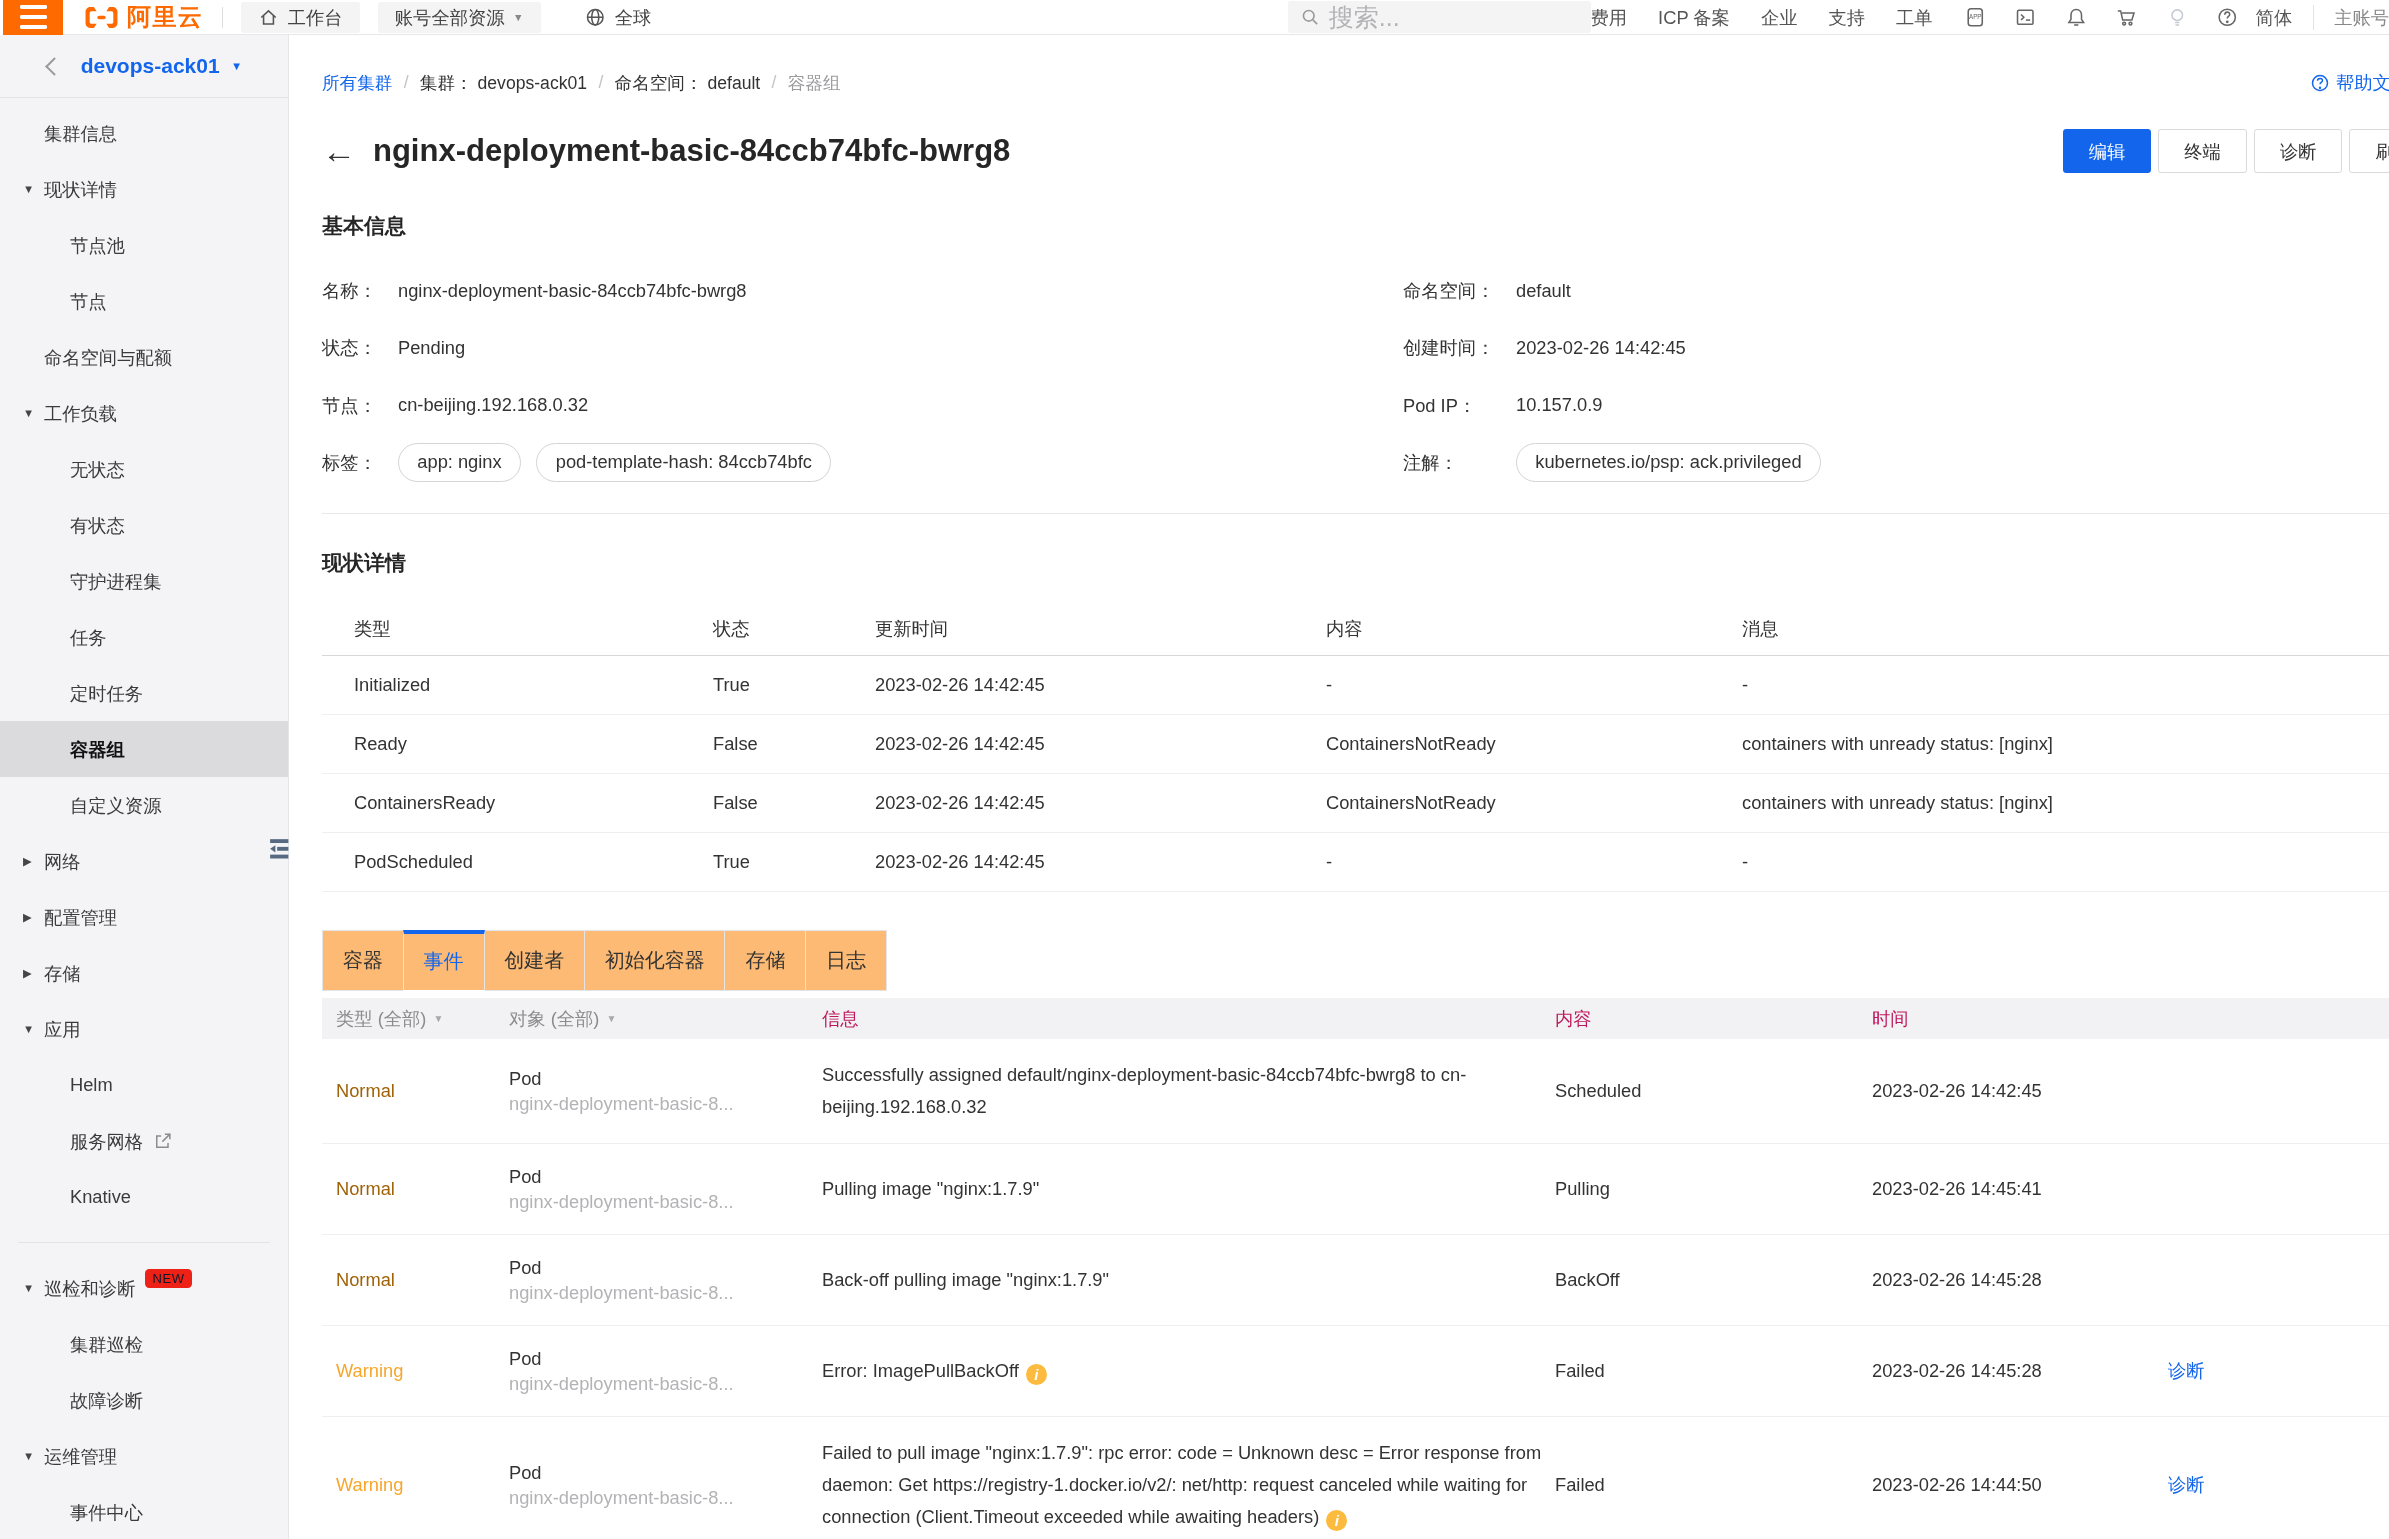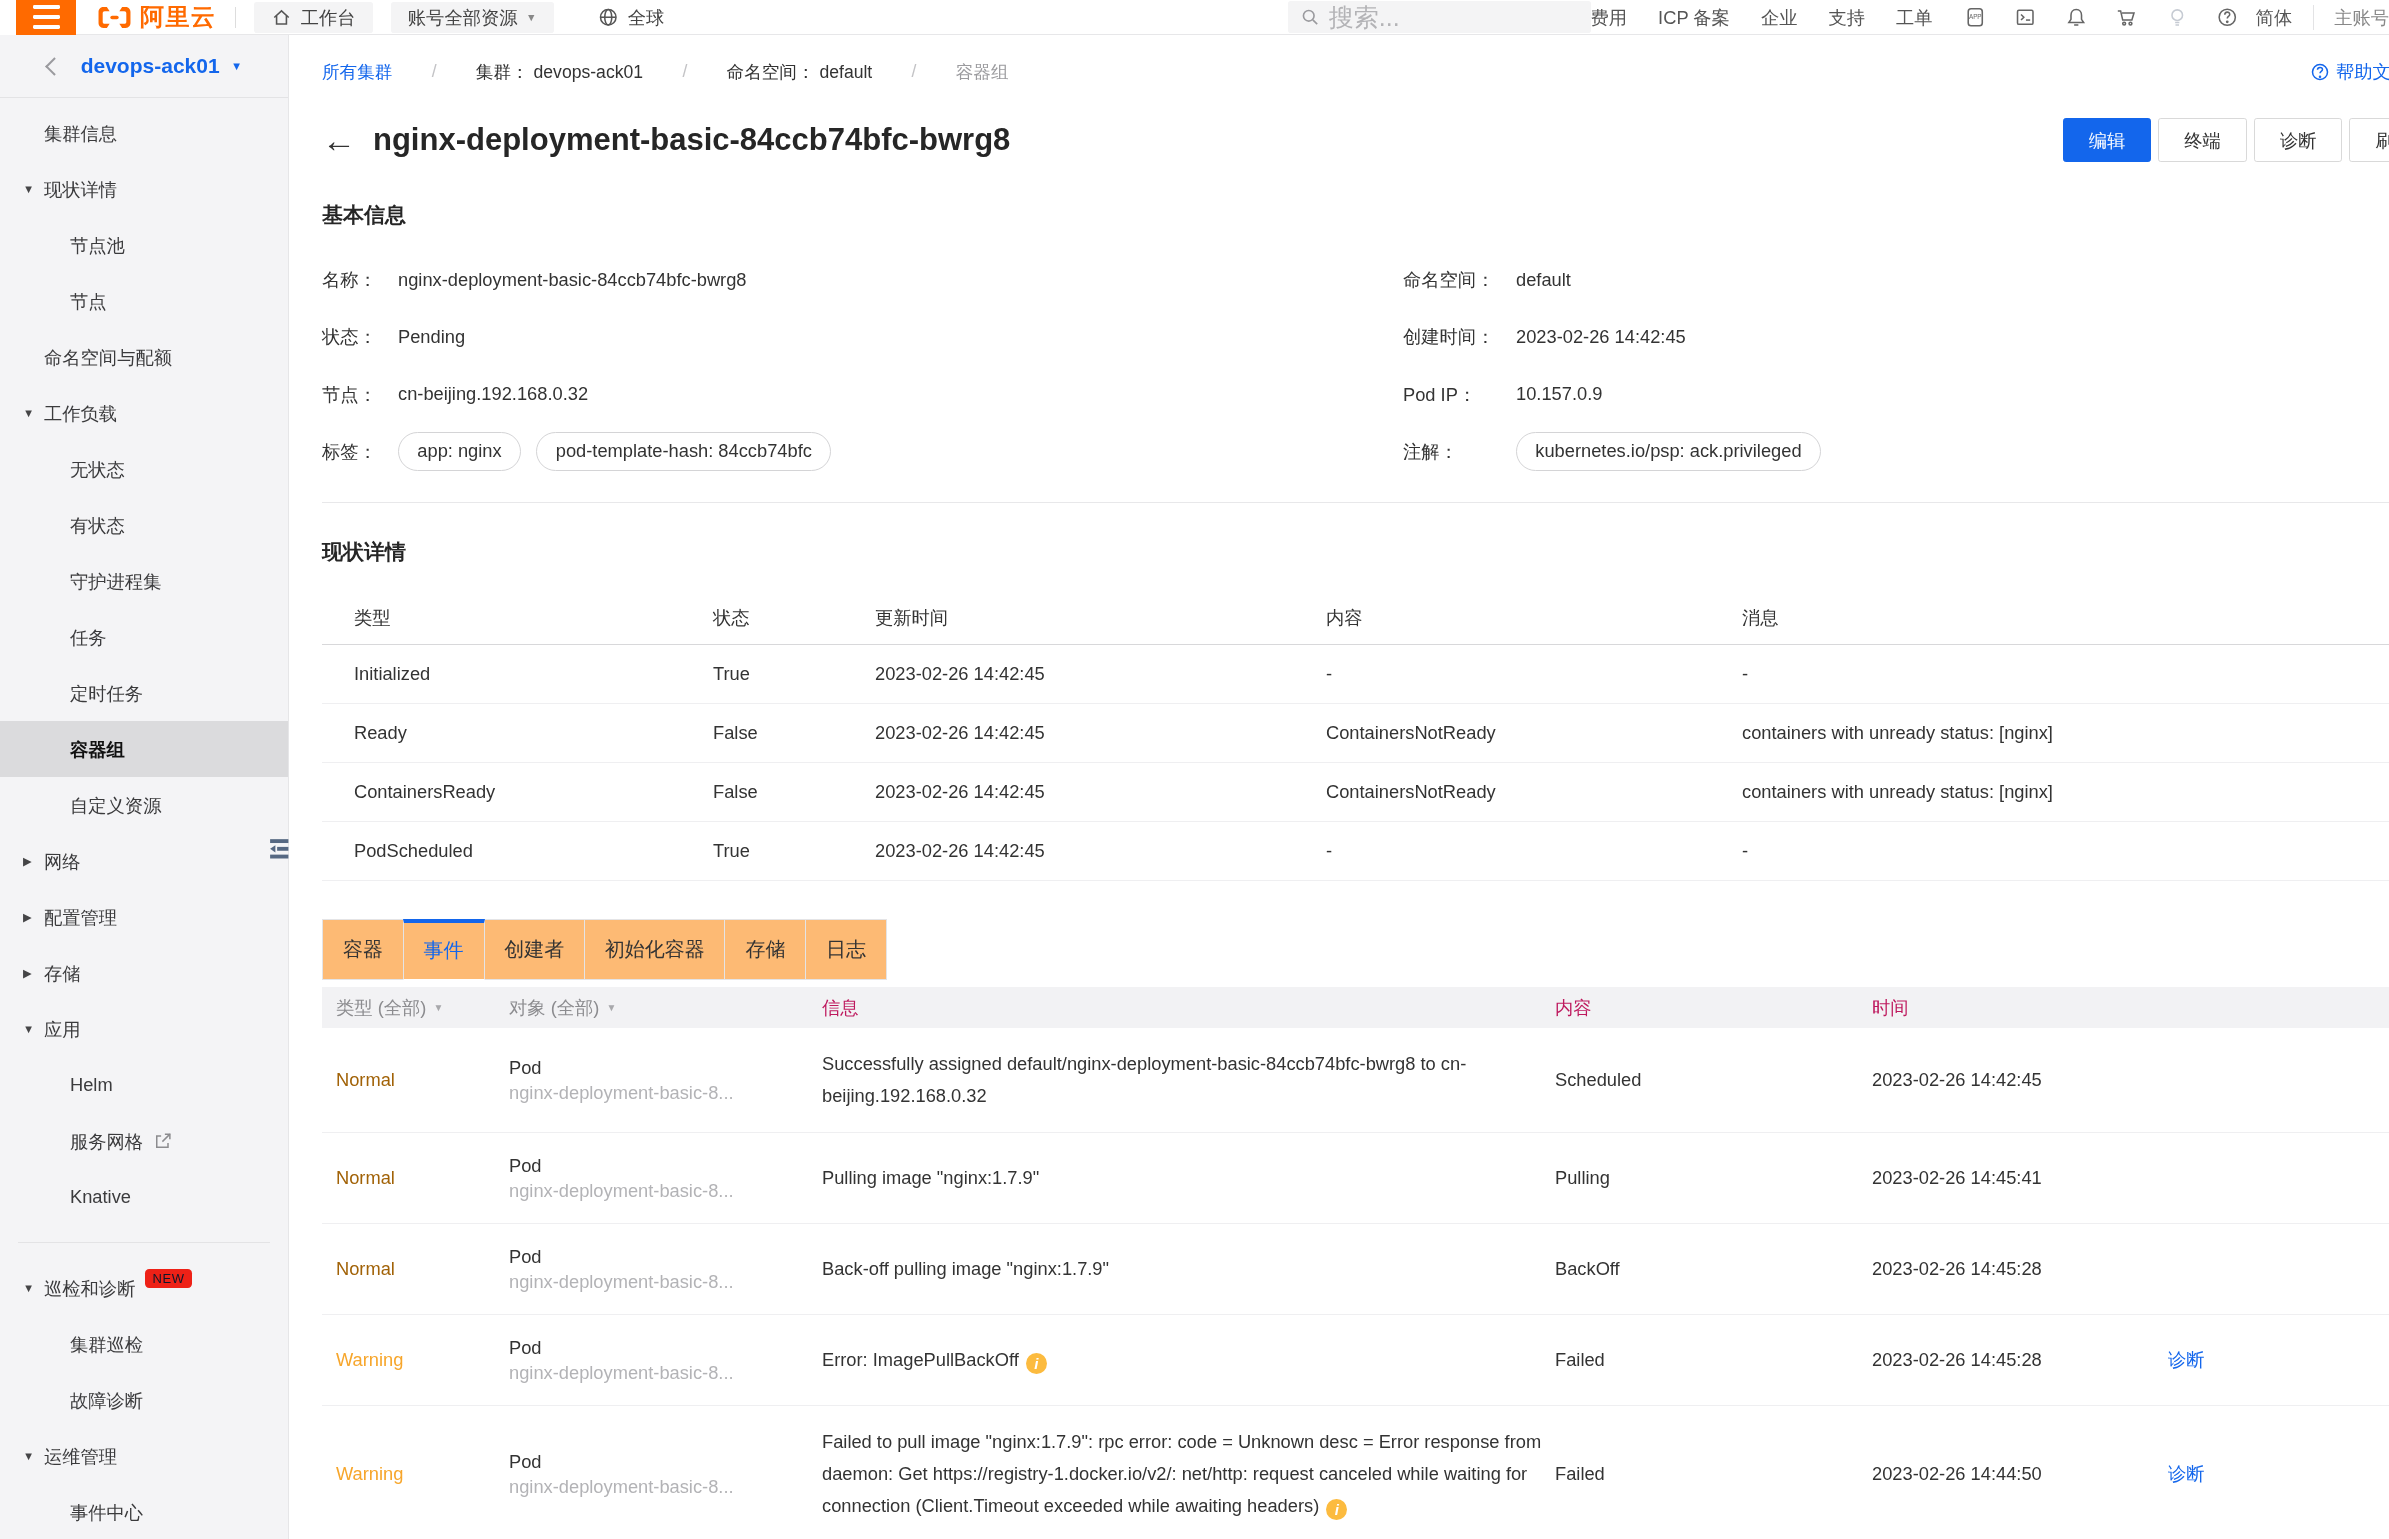--- a/index.html
+++ b/index.html
@@ -1,21 +1,21 @@
 <!DOCTYPE html>
 <html style="font-size:11.3px"><head>
 <meta charset="utf-8">
 <style>
   * { margin:0; padding:0; box-sizing:border-box; }
   html,body { width:2389px; height:1540px; overflow:hidden; background:#fff;
     font-family:"Liberation Sans","DejaVu Sans",sans-serif; color:#333; }
   .icon svg { display:block; }
 
   
-  .topbar { position:absolute; top:0; left:16px; right:0; height:35px; background:#fff;
+  .topbar { position:absolute; top:0; left:3px; right:0; height:35px; background:#fff;
     border-bottom:1.4px solid #e7e7e9; display:flex; align-items:center; z-index:10; }
   .hamburger { width:60px; height:35px; background:#ff6a00; display:flex; flex-direction:column;
     justify-content:center; align-items:center; gap:5.6px; flex:none; cursor:pointer; }
   .hamburger i { display:block; width:27px; height:4.2px; background:#fff; border-radius:1.4px; }
   .brand { display:flex; align-items:center; gap:7px; margin-left:20px; flex:none; }
   .brand-text { color:#ff6a00; font-size:24px; font-weight:700; letter-spacing:1.4px; }
   .tb-divider { width:1.4px; height:21px; background:#ddd; margin:0 18.3px; flex:none; }
   .top-pill { display:flex; align-items:center; gap:8.5px; background:#f4f4f5; border-radius:2.8px;
     height:31px; padding:0 17px; font-size:18.3px; color:#444; margin-right:18.3px; flex:none; cursor:pointer; }
   .top-pill .caret { font-size:10.6px; color:#888; }
@@ -51,21 +51,21 @@
   .nav-item.selected { background:#dbdbdd; color:#111; font-weight:700; }
   .nav-badge { background:#ee2117; color:#0f172a; font-size:13px; font-weight:400; border-radius:4.2px;
     padding:2.1px 7px; margin-left:10px; transform:translateY(-10px); letter-spacing:0.7px; }
   .nav-ext { margin-left:10px; display:inline-flex; }
   .nav-divider { height:1.4px; background:#e3e3e5; margin:17px 18.3px; }
   .collapse-handle { position:absolute; right:-2.8px; top:802px; cursor:pointer; }
 
   
   .main { position:absolute; top:35px; left:290px; right:0; bottom:0; background:#fff;
     padding-left:32px; overflow:hidden; }
-  .crumb-row { display:flex; align-items:center; margin-top:24px; font-size:17.6px;gap:28px; }
+  .crumb-row { display:flex; align-items:center; margin-top:35px; font-size:17.6px; }
   .crumb-link { color:#1366ec; cursor:pointer; }
   .crumb-sep { color:#c3c3c6; margin:0 11.3px; }
   .crumb-plain { color:#333; }
   .crumb-current { color:#9b9b9e; }
   .help-link { margin-left:auto; margin-right:-20px; display:flex; align-items:center; gap:5.6px;
     color:#1366ec; font-size:18.3px; white-space:nowrap; cursor:pointer; }
 
   .title-row { display:flex; align-items:center; margin-top:34px; }
   .back-arrow { font-size:34px; color:#333; margin-right:17px; line-height:1; cursor:pointer; font-weight:700; }
   .page-title { font-size:31px; font-weight:600; color:#262626; }

